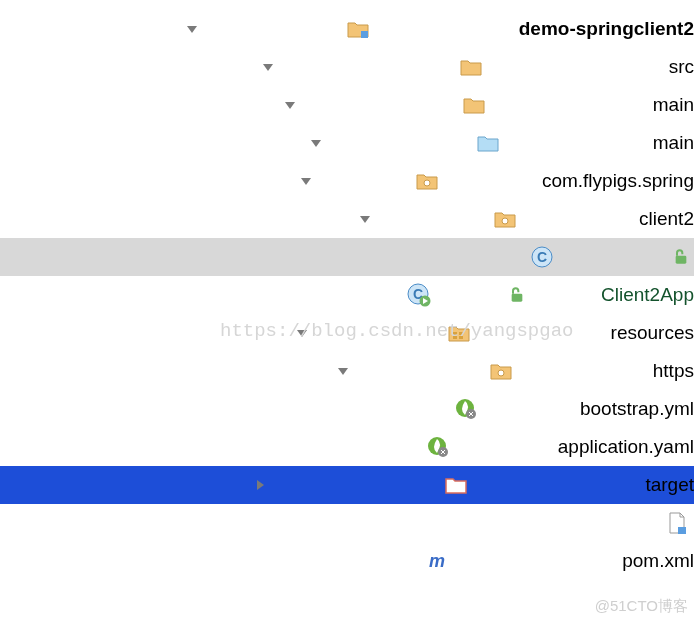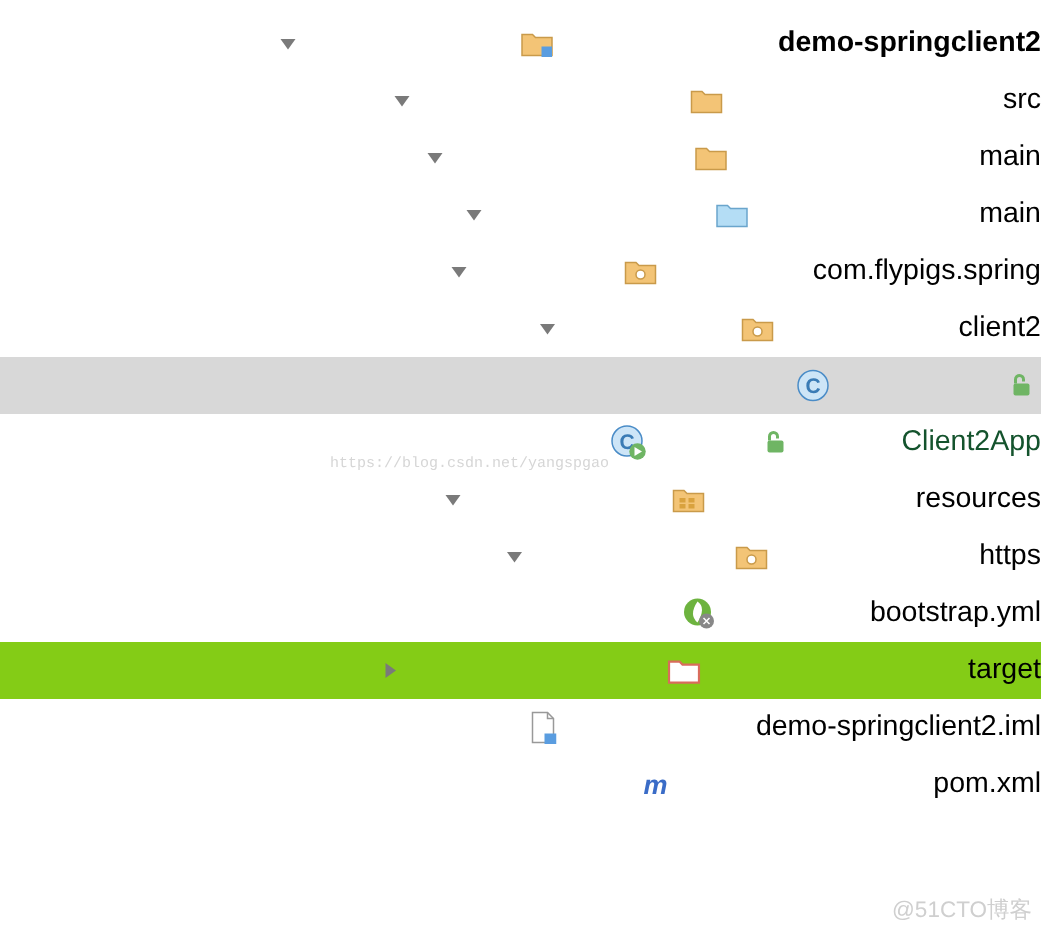--- a/index.html
+++ b/index.html
@@ -14,21 +14,21 @@
     }
     .tree { padding-top: 10px; }
     .row {
       display: flex;
       align-items: center;
       height: 38px;
       white-space: nowrap;
       justify-content: space-between;
     }
     .row.selected { background: #d8d8d8; }
-    .row.target-row { background: #84cc16; }
+    .row.target-row { background: #1d4ed8; }
     .arrow {
       width: 16px;
       height: 16px;
       display: flex;
       align-items: center;
       justify-content: center;
       margin-right: 6px;
       flex-shrink: 0;
     }
     .arrow-spacer { width: 22px; flex-shrink: 0; }
@@ -37,24 +37,24 @@
       align-items: center;
       margin-right: 8px;
       flex-shrink: 0;
     }
     .label { color: #000; }
     .label.bold { font-weight: bold; }
     .label.blue { color: #14532d; }
     .indent { flex-shrink: 0; }
     .watermark-csdn {
       position: absolute;
-      top: 304px;
+      top: 320px;
       left: 220px;
       color: #d6d6d6;
-      font-size: 10px;
+      font-size: 19px;
       font-family: "Courier New", monospace;
       pointer-events: none;
     }
     .watermark-51cto {
       position: absolute;
       bottom: 4px;
       right: 6px;
       color: #cfcfcf;
       font-size: 15px;
       pointer-events: none;
@@ -238,20 +238,33 @@
       <svg width="22" height="22" viewBox="0 0 22 22">
           <circle cx="10" cy="10" r="9" fill="#6db33f"></circle>
           <path d="M10 3 Q16 7 10 17 Q4 12 10 3" fill="#fff"></path>
           <circle cx="16" cy="16" r="5" fill="#888"></circle>
           <path d="M14 14 L18 18 M14 18 L18 14" stroke="#fff" stroke-width="1"></path>
         </svg>
     </span>
     <span class="label">bootstrap.yml</span>
   </div>
 
+  <div class="row">
+    <div class="indent" style="width:202px"></div>
+    <span class="arrow-spacer"></span>
+    <span class="icon">
+      <svg width="22" height="22" viewBox="0 0 22 22">
+          <circle cx="10" cy="10" r="9" fill="#6db33f"></circle>
+          <path d="M10 3 Q16 7 10 17 Q4 12 10 3" fill="#fff"></path>
+          <circle cx="16" cy="16" r="5" fill="#888"></circle>
+          <path d="M14 14 L18 18 M14 18 L18 14" stroke="#fff" stroke-width="1"></path>
+        </svg>
+    </span>
+    <span class="label">application.yaml</span>
+  </div>
 
 
   <div class="row target-row">
     <div class="indent" style="width:82px"></div>
     <span class="arrow">
       <svg width="12" height="12" viewBox="0 0 12 12">
           <path d="M3 1 L3 11 L10 6 Z" fill="#7a7a7a"></path>
         </svg>
     </span>
     <span class="icon">
@@ -265,21 +278,20 @@
   <div class="row">
     <div class="indent" style="width:82px"></div>
     <span class="arrow-spacer"></span>
     <span class="icon">
       <svg width="18" height="22" viewBox="0 0 18 22">
           <path d="M2 1 L12 1 L16 5 L16 21 L2 21 Z" fill="#fff" stroke="#999" stroke-width="1"></path>
           <path d="M12 1 L12 5 L16 5" fill="none" stroke="#999" stroke-width="1"></path>
           <rect x="10" y="15" width="8" height="7" fill="#5a9de0"></rect>
         </svg>
     </span>
-    <span class="label">demo-springclient2.iml</span>
   </div>
 
   <div class="row">
     <div class="indent" style="width:82px"></div>
     <span class="arrow-spacer"></span>
     <span class="icon">
       <svg width="22" height="20" viewBox="0 0 22 20">
           <text x="0" y="16" font-size="18" font-weight="bold" font-style="italic" fill="#3a6cc7">m</text>
         </svg>
     </span>

